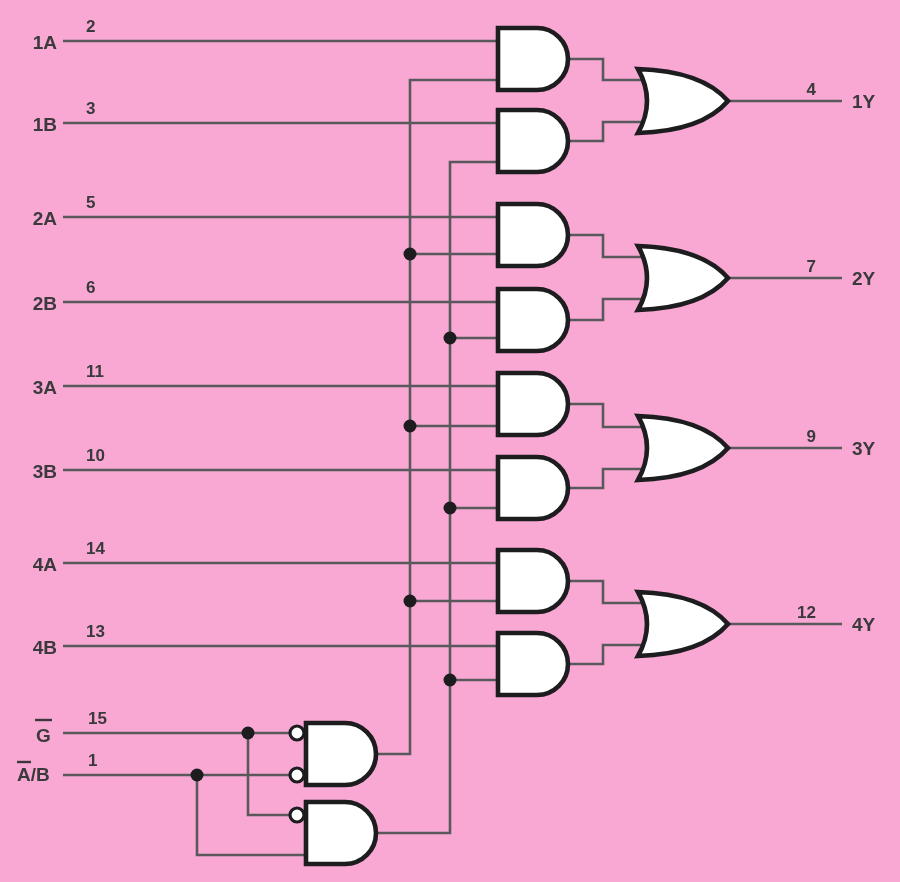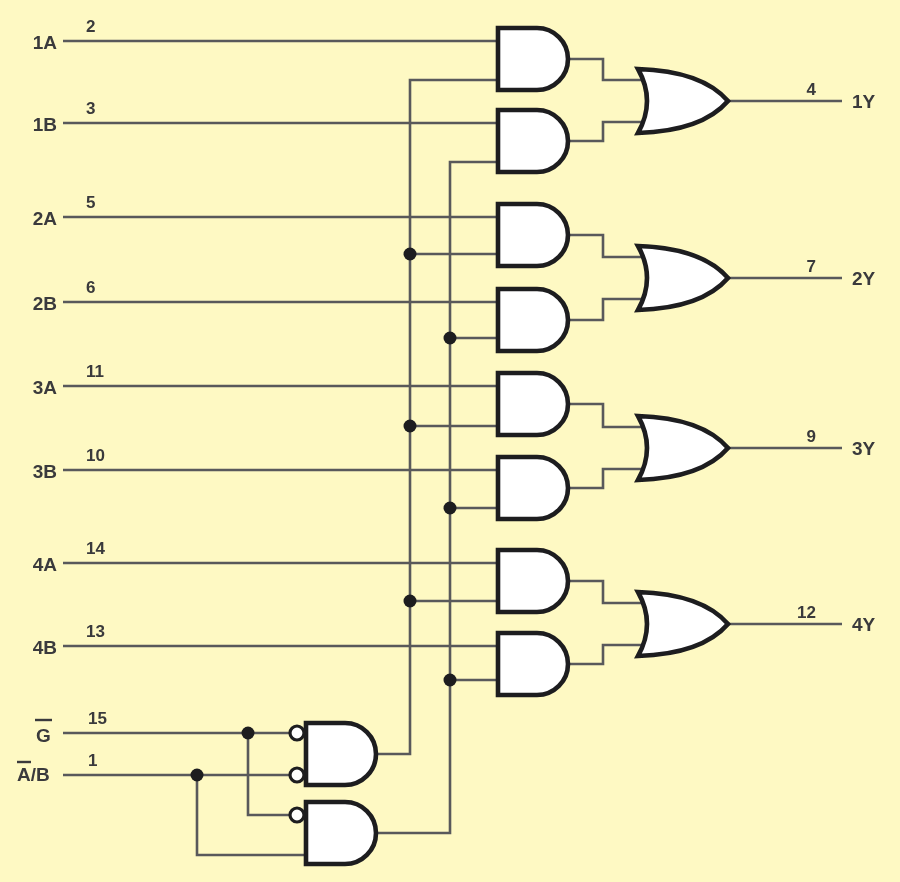--- a/index.html
+++ b/index.html
@@ -1,17 +1,17 @@
 <!DOCTYPE html>
 <html><head>
 <meta charset="utf-8">
 <style>
   html,body{margin:0;padding:0;background:#ffffff;}
   body{width:900px;height:882px;overflow:hidden;}
-  #stage{position:relative;width:900px;height:882px;background:#fef9c3;}
+  #stage{position:relative;width:900px;height:882px;background:#f9a8d4;}
   svg{display:block;}
   text{font-family:"Liberation Sans","DejaVu Sans",sans-serif;font-weight:bold;}
 </style>
 </head>
 <body>
 
 <div id="stage">
   <svg id="schematic" width="900" height="882" viewBox="0 0 900 882">
     <g id="layer-wires">
         <path d="M 63 41 H 498" fill="none" stroke="#59595b" stroke-width="2.6" stroke-linejoin="miter"></path>

